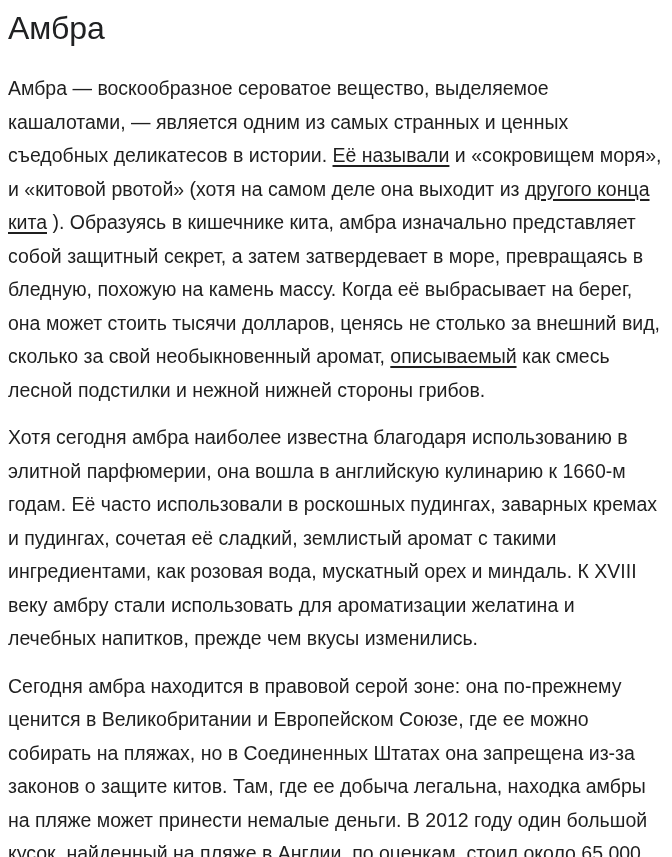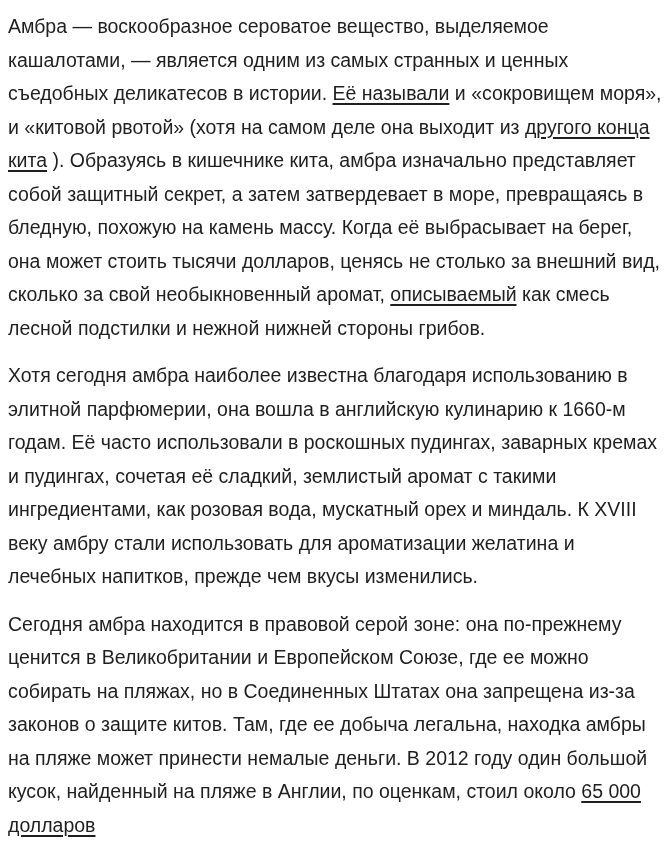--- a/index.html
+++ b/index.html
@@ -36,19 +36,20 @@
     color: inherit;
     text-decoration-thickness: 1.5px;
     text-underline-offset: 3px;
     cursor: pointer;
   }
 </style>
 </head>
 <body>
 
 <div class="page">
+  <h1 class="article-title">Амбра</h1>
 
   <div>
     <p class="article-paragraph"><span>Амбра — воскообразное сероватое вещество, выделяемое кашалотами, — является одним из самых странных и ценных съедобных деликатесов в истории. </span><a class="inline-link" href="#">Её называли</a><span> и «сокровищем моря», и «китовой рвотой» (хотя на самом деле она выходит из </span><a class="inline-link" href="#">другого конца кита</a><span> ). Образуясь в кишечнике кита, амбра изначально представляет собой защитный секрет, а затем затвердевает в море, превращаясь в бледную, похожую на камень массу. Когда её выбрасывает на берег, она может стоить тысячи долларов, ценясь не столько за внешний вид, сколько за свой необыкновенный аромат, </span><a class="inline-link" href="#">описываемый</a><span> как смесь лесной подстилки и нежной нижней стороны грибов.</span></p>
     <p class="article-paragraph"><span>Хотя сегодня амбра наиболее известна благодаря использованию в элитной парфюмерии, она вошла в английскую кулинарию к 1660-м годам. Её часто использовали в роскошных пудингах, заварных кремах и пудингах, сочетая её сладкий, землистый аромат с такими ингредиентами, как розовая вода, мускатный орех и миндаль. К XVIII веку амбру стали использовать для ароматизации желатина и лечебных напитков, прежде чем вкусы изменились.</span></p>
     <p class="article-paragraph"><span>Сегодня амбра находится в правовой серой зоне: она по-прежнему ценится в Великобритании и Европейском Союзе, где ее можно собирать на пляжах, но в Соединенных Штатах она запрещена из-за законов о защите китов. Там, где ее добыча легальна, находка амбры на пляже может принести немалые деньги. В 2012 году один большой кусок, найденный на пляже в Англии, по оценкам, стоил около </span><a class="inline-link" href="#">65&nbsp;000 долларов</a></p>
   </div>
 </div>
 
 </body></html>

